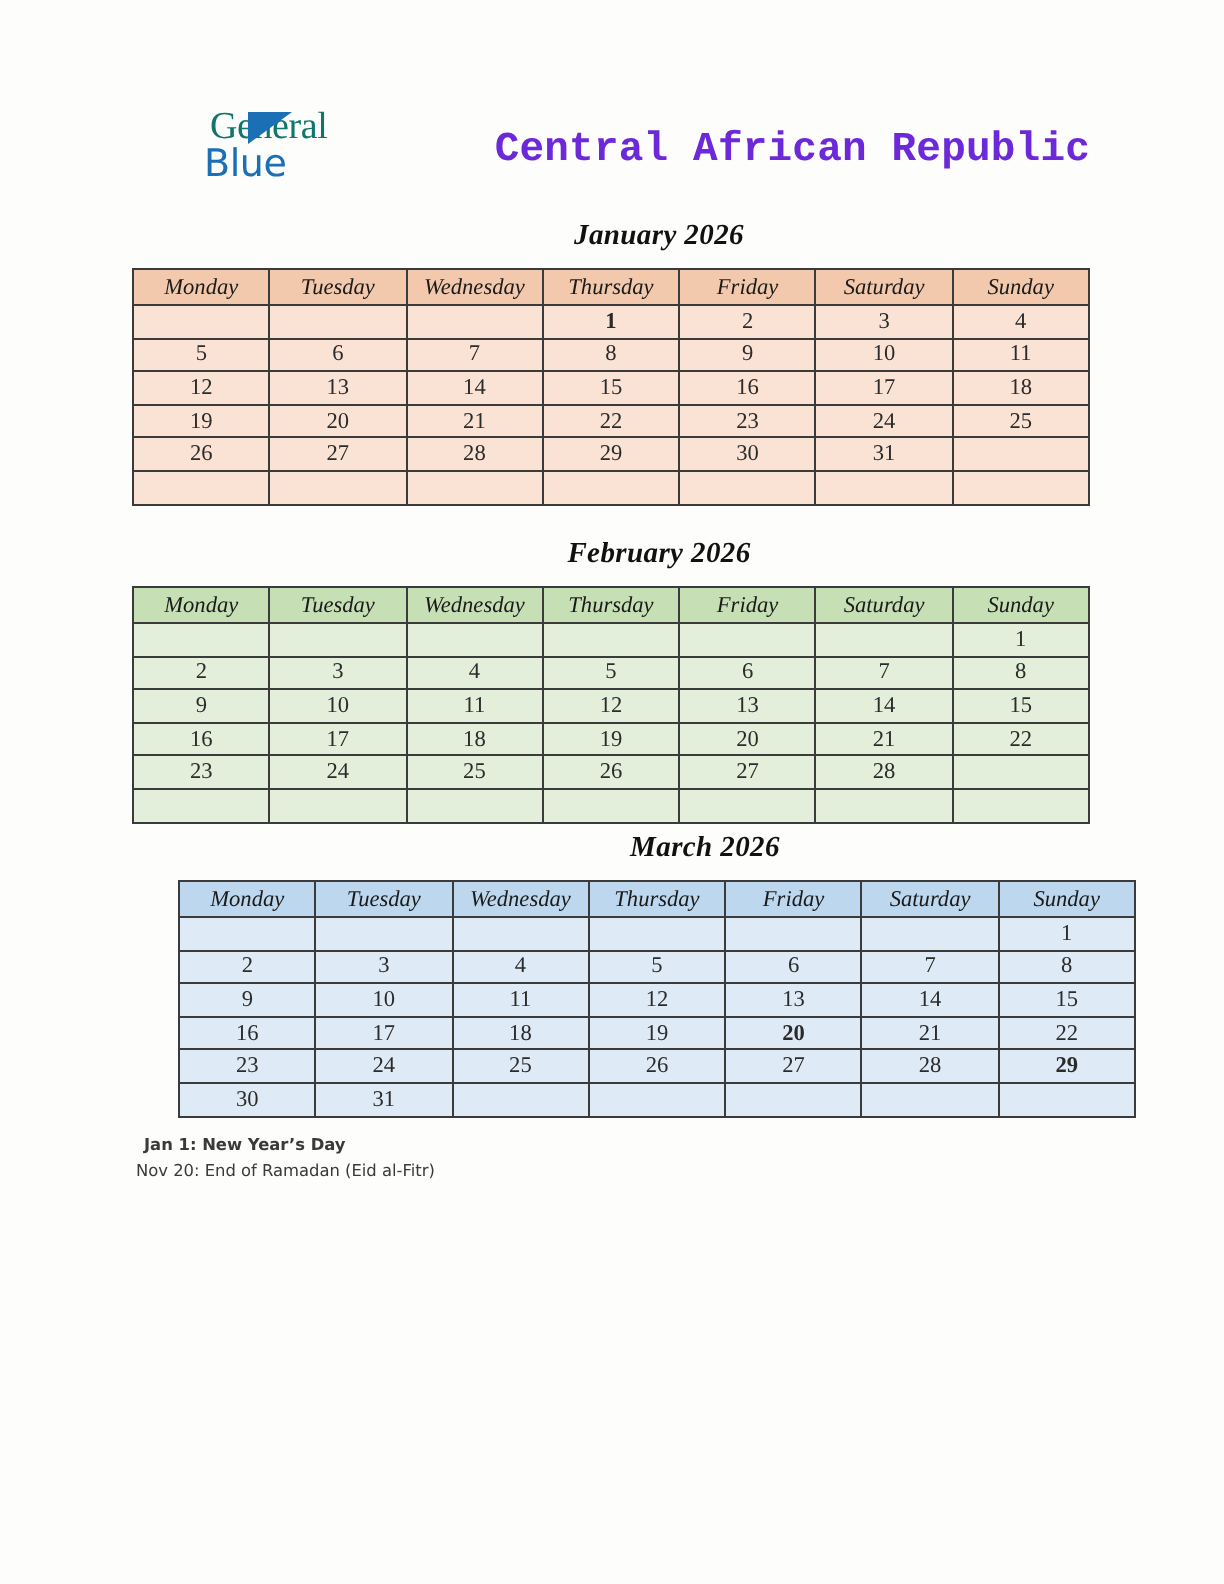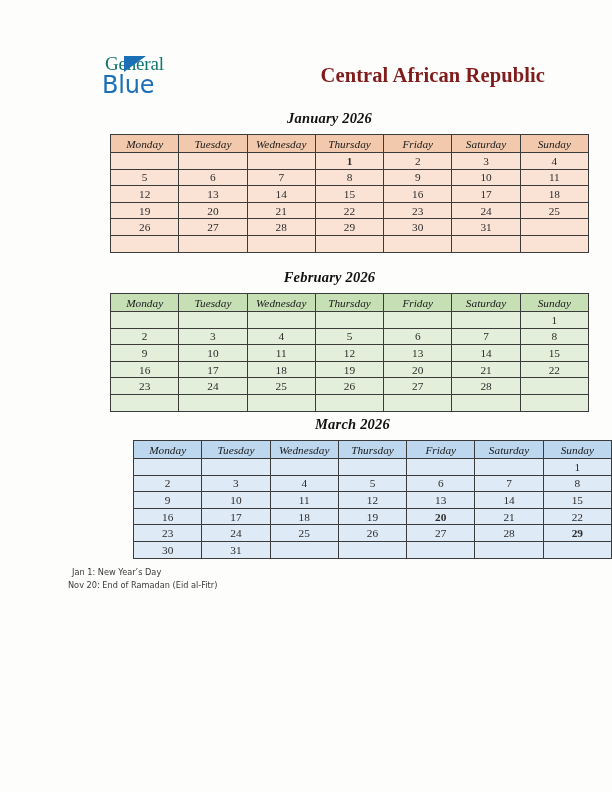--- a/index.html
+++ b/index.html
@@ -40,42 +40,42 @@
     color: #0f766e;
     letter-spacing: -0.2px;
     line-height: 1;
     margin-left: 39px;
   }
   .logo-blue {
     position: absolute;
     left: 36px;
     top: 19px;
     font-family: "DejaVu Sans", sans-serif;
-    font-size: 24px;
+    font-size: 19px;
     color: #1b6fb5;
     letter-spacing: -0.2px;
     line-height: 1;
   }
   .logo-triangle {
     position: absolute;
     left: 58px;
     top: 2px;
     width: 0;
     height: 0;
     border-top: 16px solid #1b6fb5;
     border-right: 22px solid transparent;
   }
   .doc-title {
     position: absolute;
     right: 67px;
     top: 64px;
-    font-family: Liberation Serif, serif;
+    font-family: Liberation Mono, monospace;
     font-weight: bold;
     font-size: 20.5px;
-    color: #7f1d1d;
+    color: #6d28d9;
     letter-spacing: 0.1px;
     white-space: nowrap;
   }
 
   
   .month-block {
     position: absolute;
     left: 66px;
     width: 527px;
   }
@@ -91,21 +91,20 @@
     font-size: 14.5px;
     color: #111111;
     margin: 0 0 7px 0;
     letter-spacing: 0.2px;
   }
 
   table.cal {
     border-collapse: collapse;
     width: 479px;
     table-layout: fixed;
-    margin-left: 44px;
   }
   table.cal td,
   table.cal th {
     border: 1px solid #3b3b3b;
     height: 15.6px;
     text-align: center;
     vertical-align: middle;
     padding: 0;
   }
   table.cal th {
@@ -143,21 +142,21 @@
     top: 566px;
     width: 420px;
   }
   .holiday-note {
     font-family: "DejaVu Sans", sans-serif;
     font-size: 8.2px;
     color: #3a3a3a;
     line-height: 13.4px;
     white-space: nowrap;
   }
-  .holiday-note:first-child { padding-left: 4px; }
+  .holiday-note:first-child { padding-left: 4px; font-weight: bold; }
 </style>
 </head>
 <body>
 
 <div class="page-header">
   <div class="logo">
     <span class="logo-general">General</span>
     <span class="logo-triangle"></span>
     <span class="logo-blue">Blue</span>
   </div>

